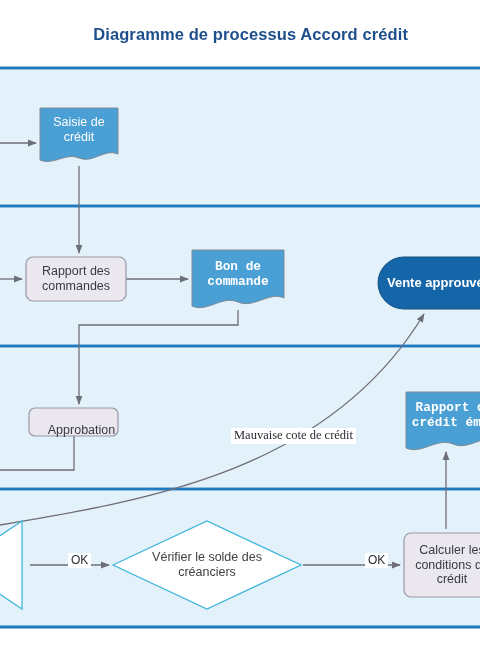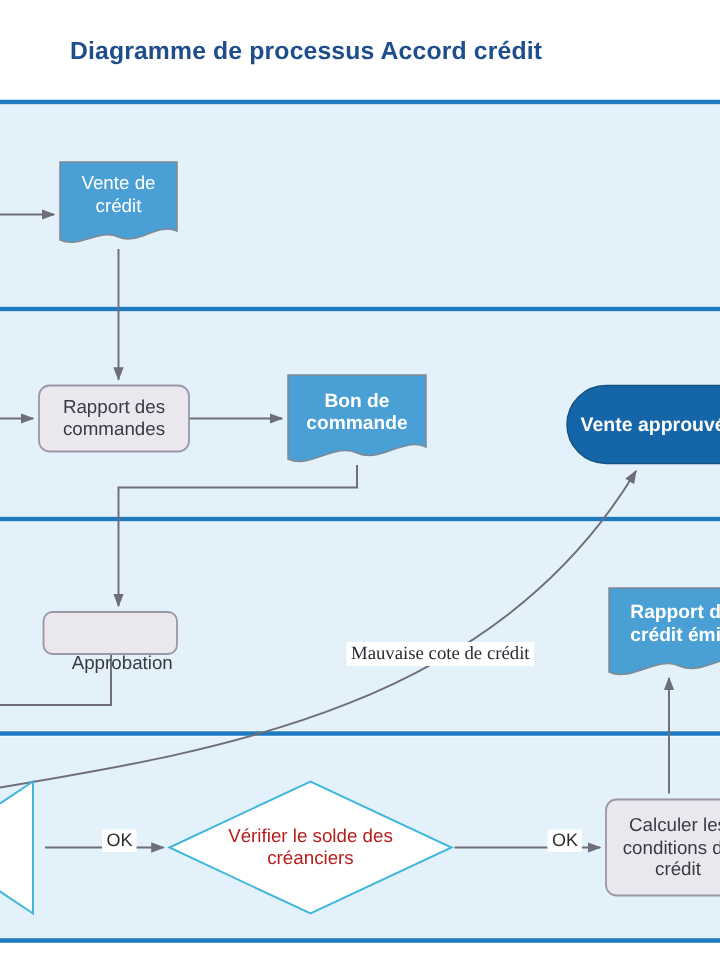--- a/index.html
+++ b/index.html
@@ -6,38 +6,38 @@
   body{
     width:480px;height:650px;
     background:#ffffff;
     font-family:"Liberation Sans", sans-serif;
     overflow:hidden;
     position:relative;
   }
   #canvas{position:absolute;inset:0;width:480px;height:650px;}
   #title{
     position:absolute;left:0;top:25px;width:408px;
-    text-align:center;
+    text-align:right;
     font-size:16.5px;font-weight:bold;
     color:#1f4e8c;
     letter-spacing:.1px;
     white-space:nowrap;
   }
   .node-label{
     position:absolute;
     display:flex;align-items:center;justify-content:center;
     text-align:center;
     pointer-events:none;
     line-height:1.18;
   }
   .lbl-doc{color:#ffffff;font-size:12.5px;}
-  .lbl-doc-b{color:#ffffff;font-size:12.8px;font-weight:bold;}
+  .lbl-doc-b{color:#ffffff;font-size:12.8px;font-weight:bold;font-family:Liberation Mono, monospace;}
   .lbl-term{color:#ffffff;font-size:13px;font-weight:bold;}
   .lbl-proc{color:#3a3a42;font-size:12.5px;}
-  .lbl-dec{color:#b91c1c;font-size:12.5px;}
+  .lbl-dec{color:#404040;font-size:12.5px;}
   .edge-label{
     position:absolute;
     background:#ffffff;
     color:#2b2b33;
     font-size:12px;
     padding:1px 3px;
     white-space:nowrap;
     line-height:1.1;
     margin-left:13px;
   }
@@ -97,29 +97,29 @@
 
   <path d="M406,392 L500,392 L500,440 C484,433 469,451 453,444 C437,437 422,455 406,448 Z" fill="#4a9fd5" stroke="#7f8a93" stroke-width="1"></path>
 
   <path d="M113,565 L207,521 L301,565 L207,609 Z" fill="#ffffff" stroke="#3fb6db" stroke-width="1.3"></path>
 
   <rect x="404" y="533" width="96" height="64" rx="7" ry="7" fill="#eae7ee" stroke="#9a97a5" stroke-width="1.2"></rect>
 </svg>
 
 <div id="title">Diagramme de processus Accord crédit</div>
 
-<div class="node-label lbl-doc" style="left:40px;top:106px;width:78px;height:48px;">Vente de crédit</div>
+<div class="node-label lbl-doc" style="left:40px;top:106px;width:78px;height:48px;">Saisie de crédit</div>
 
 <div class="node-label lbl-proc" style="left:26px;top:257px;width:100px;height:44px;">Rapport des commandes</div>
 
 <div class="node-label lbl-doc-b" style="left:192px;top:249px;width:92px;height:50px;">Bon de commande</div>
 
 <div class="node-label lbl-term" style="left:384px;top:257px;width:110px;height:52px;">Vente approuvée</div>
 
-<div class="node-label lbl-proc" style="left:29px;top:428px;width:105px;height:28px;">Approbation</div>
+<div class="node-label lbl-proc" style="left:29px;top:416px;width:105px;height:28px;">Approbation</div>
 
 <div class="node-label lbl-doc-b" style="left:408px;top:391px;width:92px;height:48px;">Rapport de crédit émis</div>
 
 <div class="node-label lbl-dec" style="left:151px;top:521px;width:112px;height:88px;">Vérifier le solde des créanciers</div>
 
 <div class="node-label lbl-proc" style="left:406px;top:533px;width:92px;height:64px;">Calculer les conditions de crédit</div>
 
 <div class="edge-label serif" style="left:218px;top:428px;">Mauvaise cote de crédit</div>
 
 <div class="edge-label" style="left:55px;top:553px;">OK</div>

